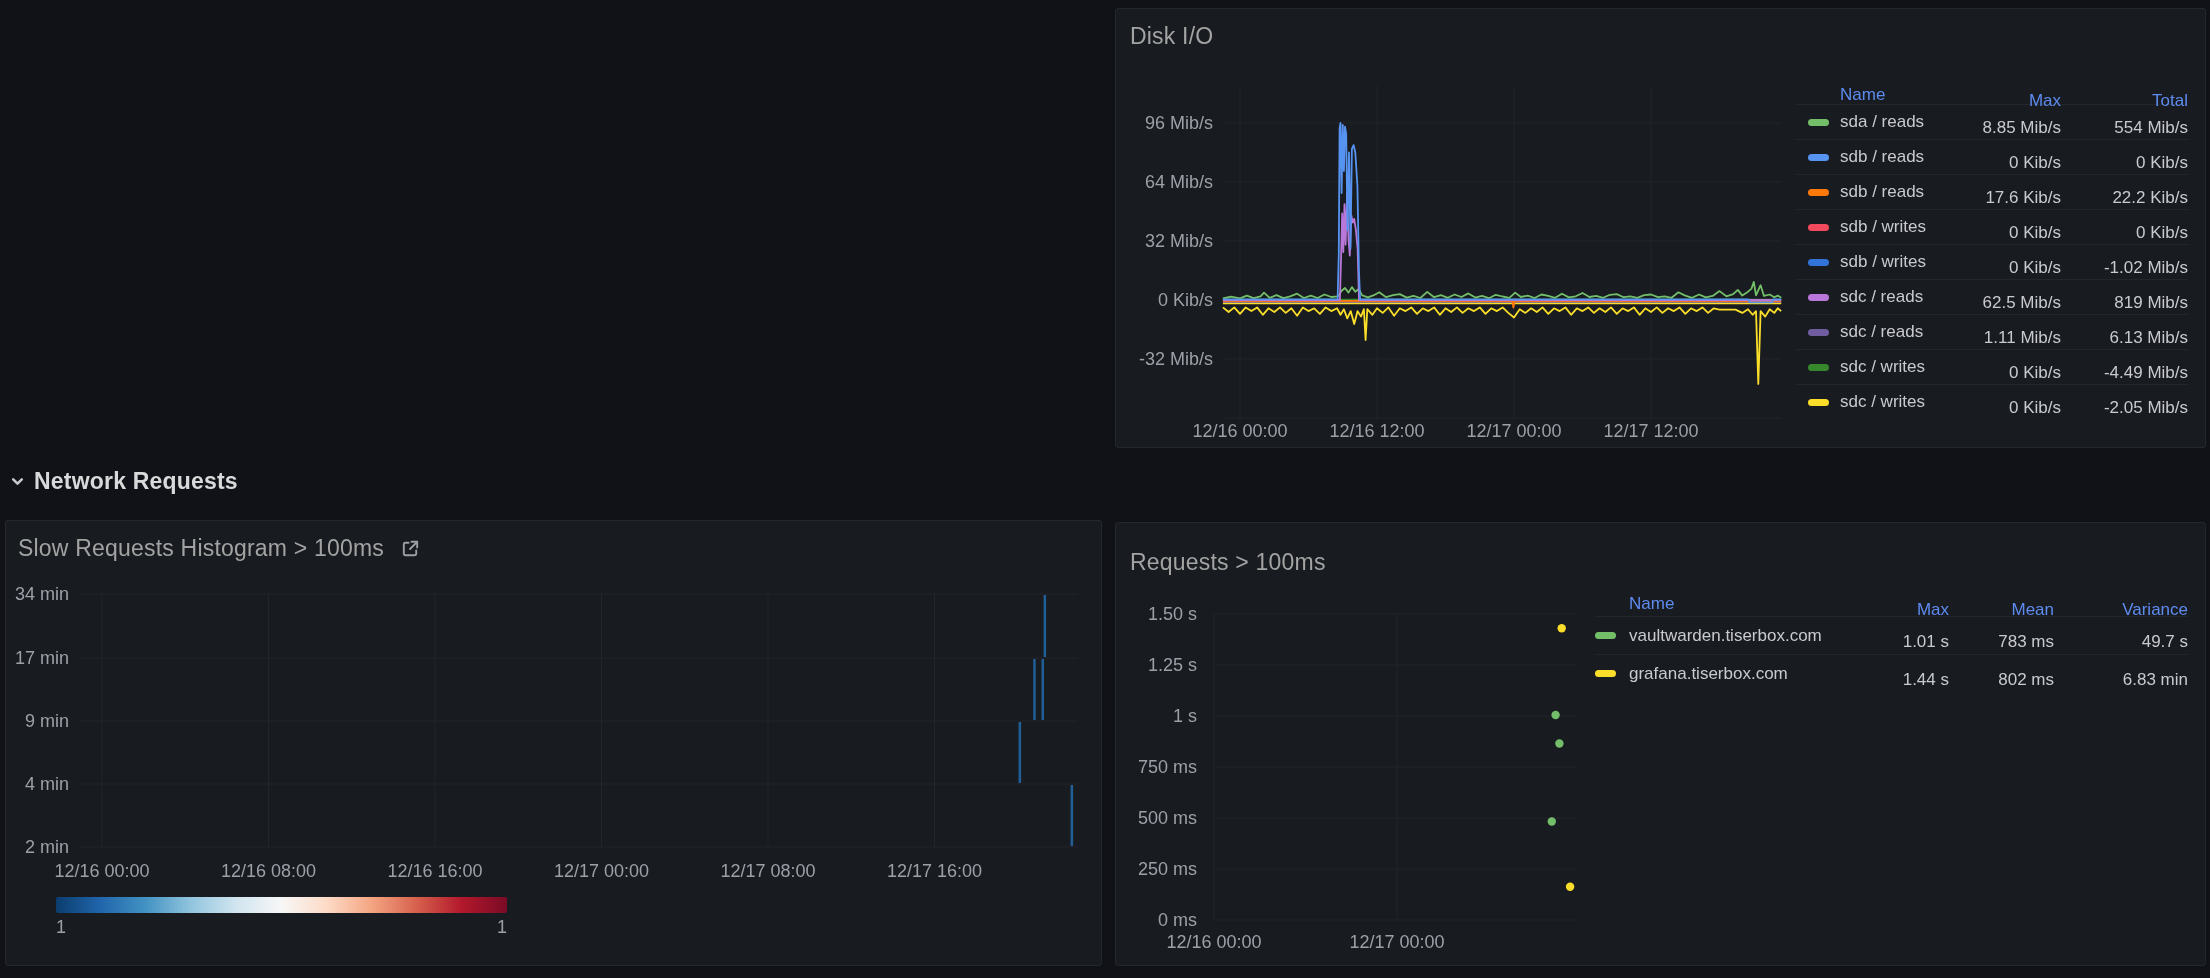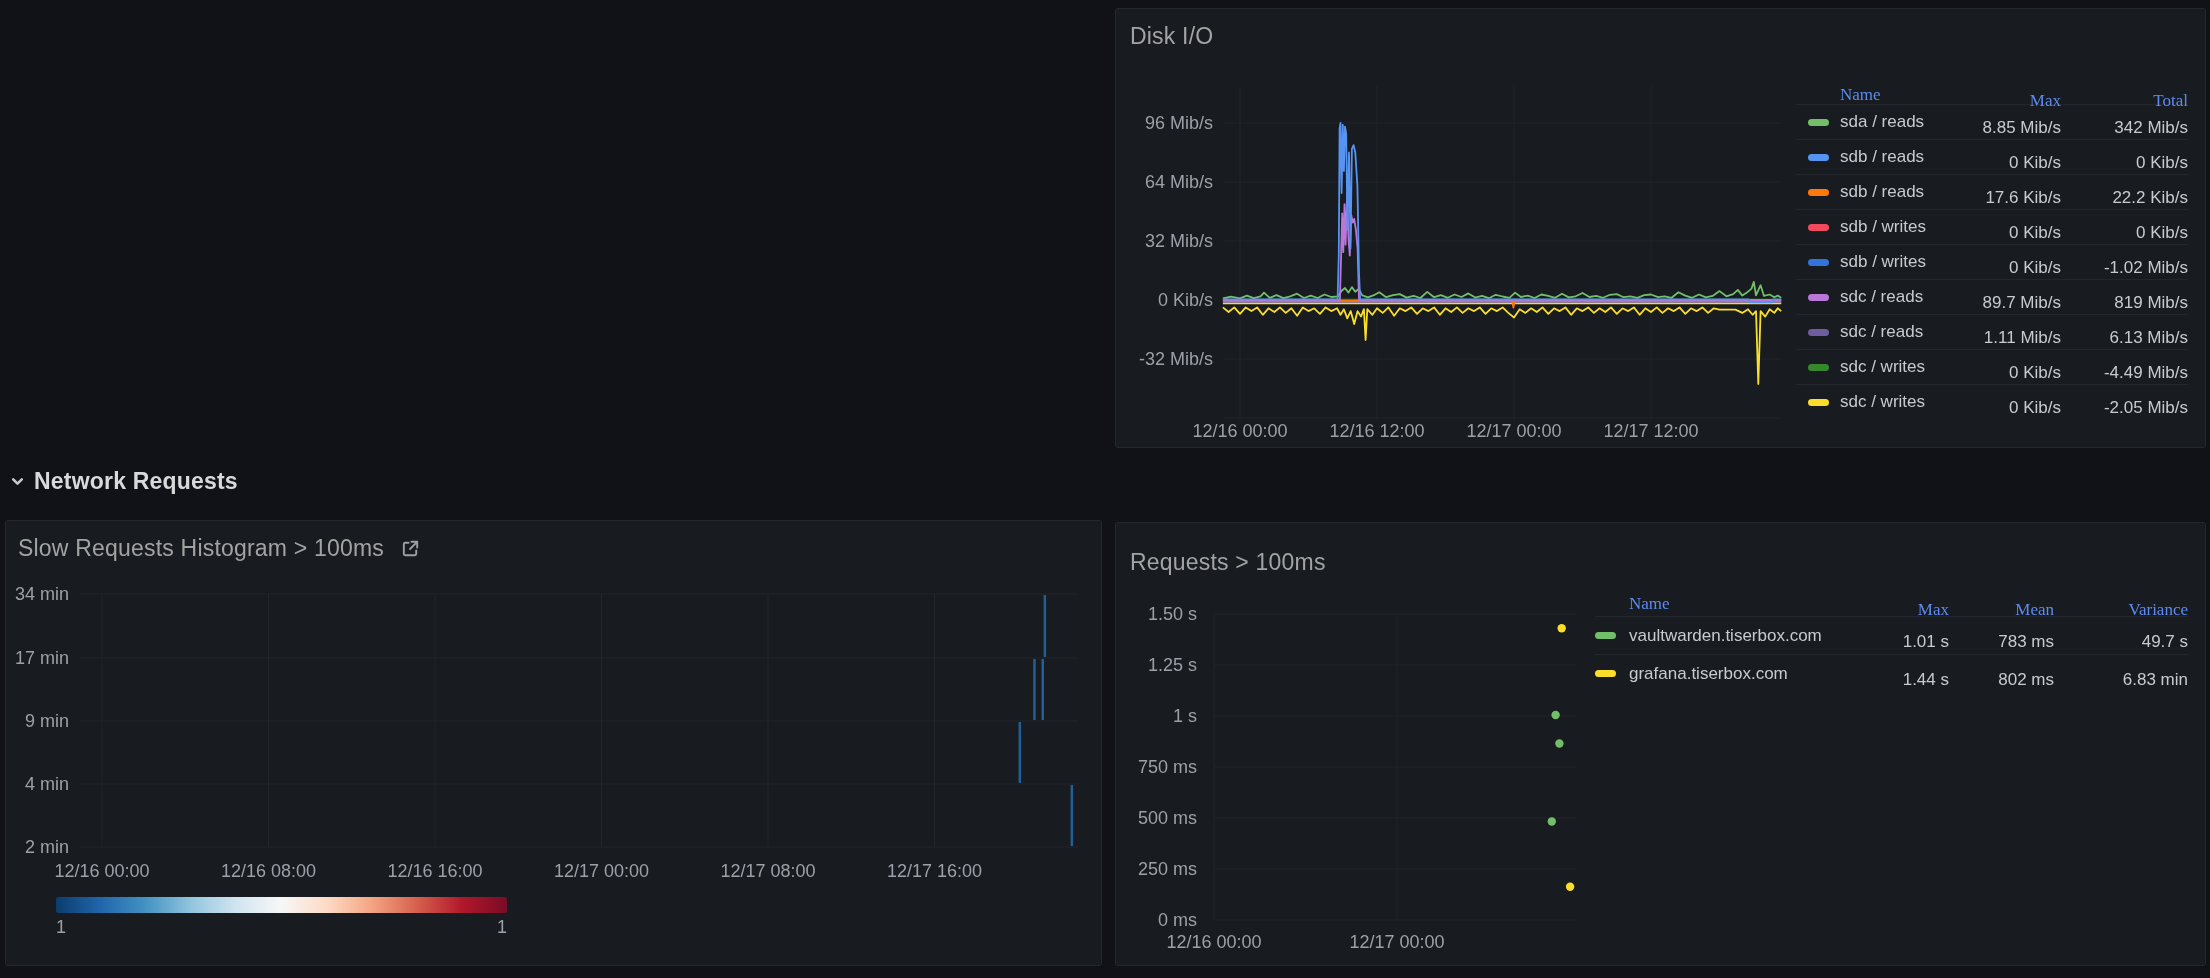--- a/index.html
+++ b/index.html
@@ -31,21 +31,21 @@
   .section-title { color:#d8d9da; font-size:23px; font-weight:600; letter-spacing:.2px; }
 
   .ext-icon { width:21px; height:21px; stroke:#9da0a8; fill:none; stroke-width:2;
               stroke-linecap:round; stroke-linejoin:round; cursor:pointer; }
 
   
   .legend { position:absolute; font-size:17px; color:#c9cad1; }
   .legend .lrow { display:grid; align-items:center; border-top:1px solid #23262c; }
   .legend .lrow:first-child { border-top:none; }
   .legend .hdr { color:#5e8bf0; font-weight:500; border-top:none; cursor:pointer; }
-  .legend .hdr > div { cursor:pointer;font-family:Liberation Serif, serif; }
+  .legend .hdr > div { cursor:pointer; }
   .num { text-align:right;margin-top:12px; }
   .swatch { width:21px; height:7px; border-radius:4px; }
 
   #disk-legend { left:680px; top:70px; width:392px; }
   #disk-legend .lrow { grid-template-columns:32px 111px 110px 127px; padding-left:12px; height:35px; }
   #disk-legend .hdr  { height:25px; }
 
   #req-legend { left:479px; top:65px; width:593px; }
   #req-legend .lrow { grid-template-columns:34px 210px 110px 105px 134px; height:38px; }
   #req-legend .hdr  { height:28px; }
@@ -100,21 +100,21 @@
           <div>Name</div>
           <div class="num">Max</div>
           <div class="num">Total</div>
         </div>
         <div class="lrow">
           <div>
             <div class="swatch" style="background: rgb(115, 191, 105);"></div>
           </div>
           <div>sda / reads</div>
           <div class="num">8.85 Mib/s</div>
-          <div class="num">342 Mib/s</div>
+          <div class="num">554 Mib/s</div>
         </div>
         <div class="lrow">
           <div>
             <div class="swatch" style="background: rgb(87, 148, 242);"></div>
           </div>
           <div>sdb / reads</div>
           <div class="num">0 Kib/s</div>
           <div class="num">0 Kib/s</div>
         </div>
         <div class="lrow">
@@ -139,21 +139,21 @@
           </div>
           <div>sdb / writes</div>
           <div class="num">0 Kib/s</div>
           <div class="num">-1.02 Mib/s</div>
         </div>
         <div class="lrow">
           <div>
             <div class="swatch" style="background: rgb(184, 119, 217);"></div>
           </div>
           <div>sdc / reads</div>
-          <div class="num">89.7 Mib/s</div>
+          <div class="num">62.5 Mib/s</div>
           <div class="num">819 Mib/s</div>
         </div>
         <div class="lrow">
           <div>
             <div class="swatch" style="background: rgb(112, 93, 160);"></div>
           </div>
           <div>sdc / reads</div>
           <div class="num">1.11 Mib/s</div>
           <div class="num">6.13 Mib/s</div>
         </div>

